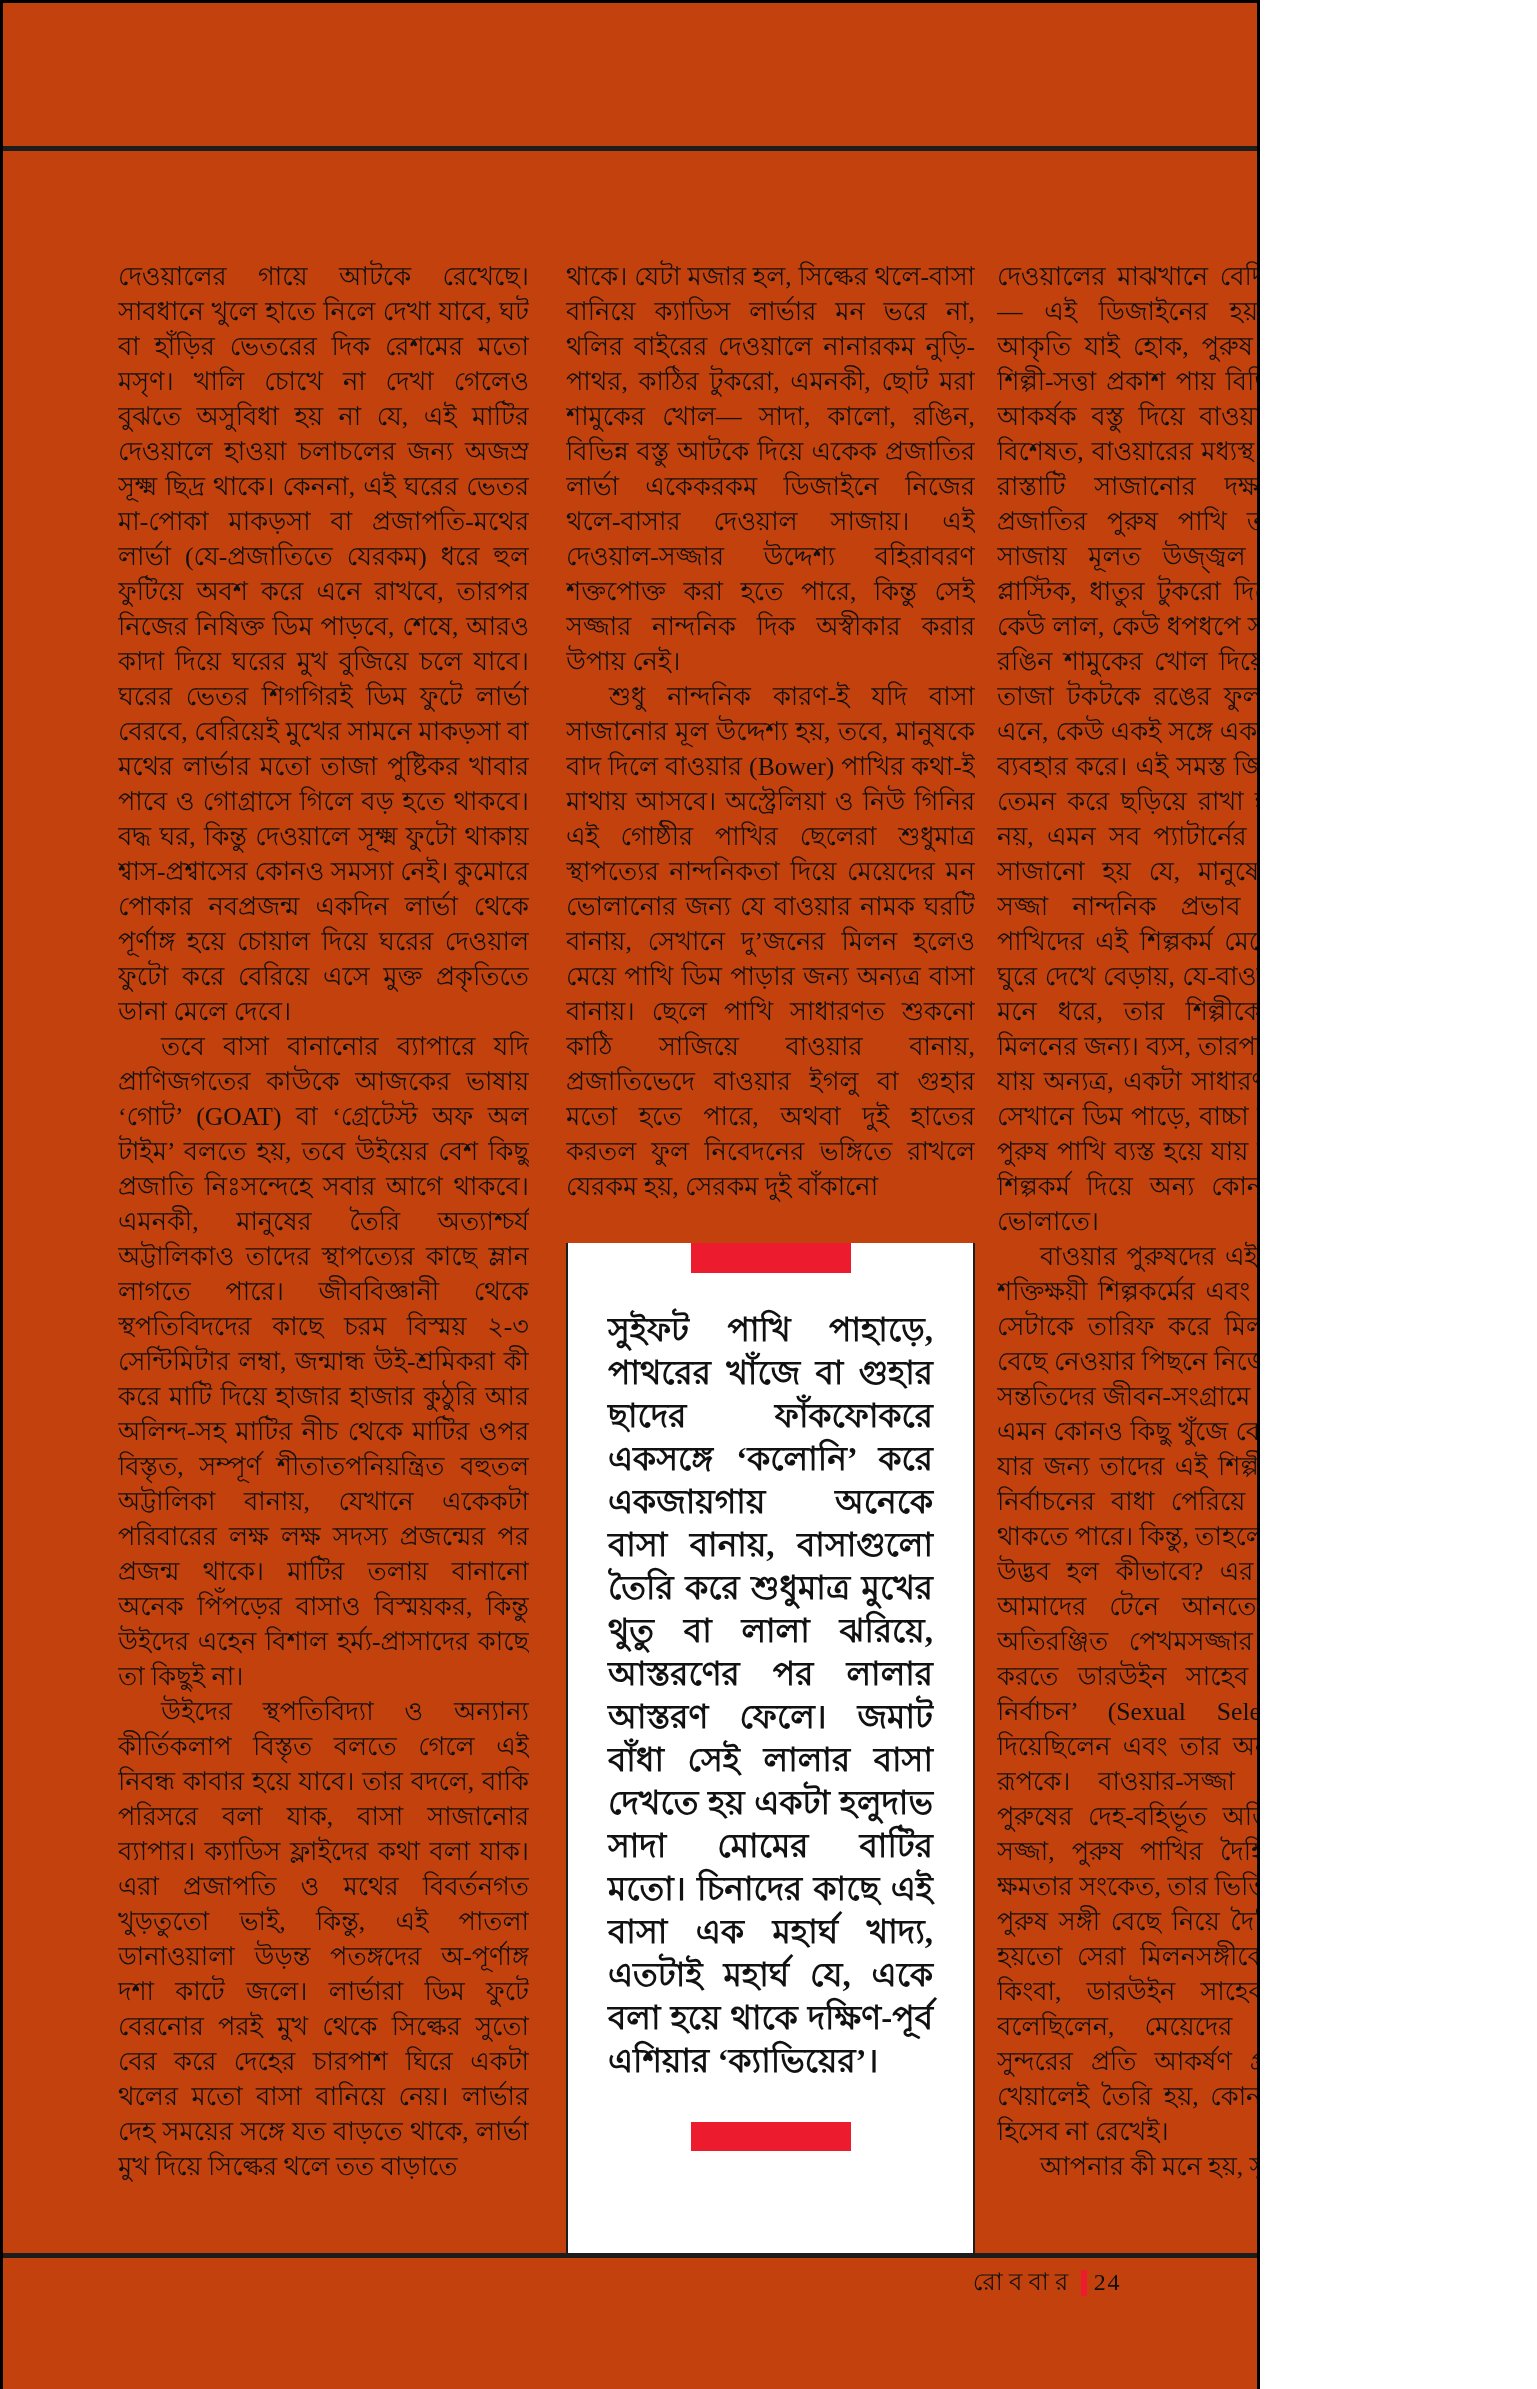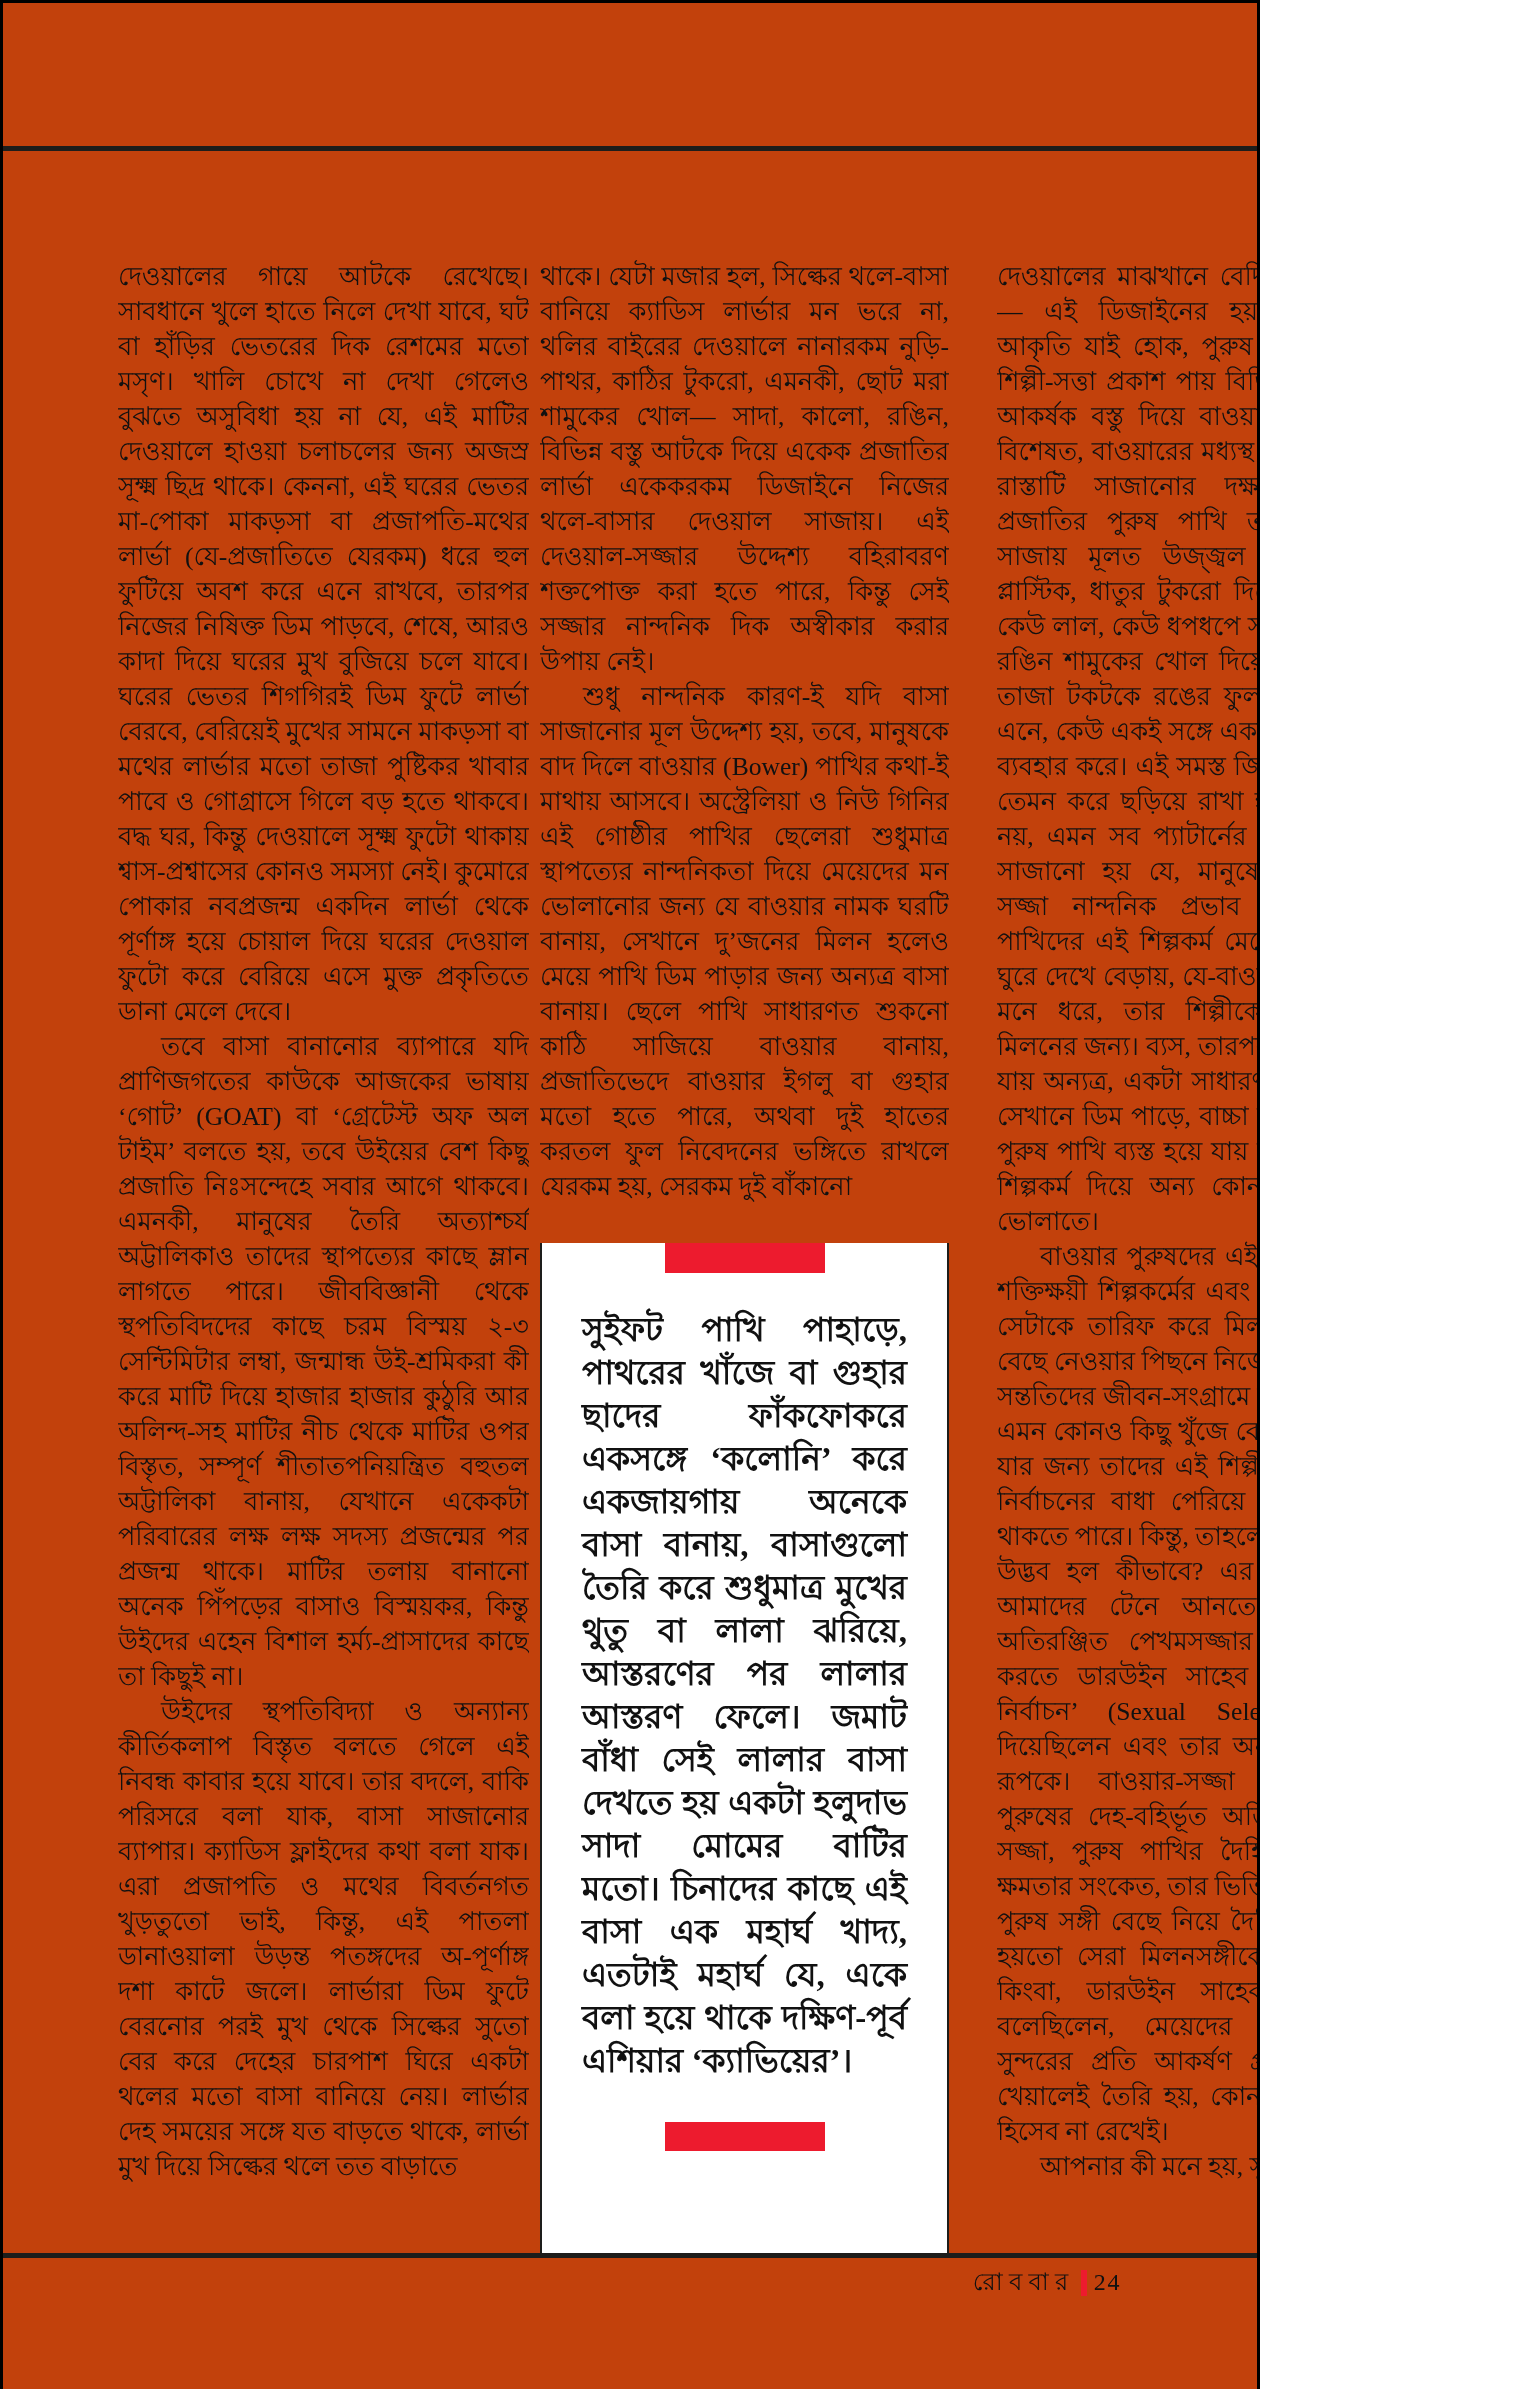--- a/index.html
+++ b/index.html
@@ -31,21 +31,21 @@
   .col {
     position: absolute;
     top: 256px;
     height: 1997px;
     overflow: hidden;
     font-size: 25.6px;
     line-height: 35px;
     text-align: justify;
   }
   .col-1 { left: 115px;  width: 411px; }
-  .col-2 { left: 537px;  width: 409px; }
+  .col-2 { left: 563px;  width: 409px; }
   .col-3 { left: 994px; width: 411px; }
   .para { margin: 0; }
   .para.indent { text-indent: 43px; }
   .pullquote {
     position: absolute;
     left: 0; right: 0;
     top: 984px; bottom: 0;
     background: #ffffff;
     border-left: 2.3px solid #1d1d1b;
     border-right: 2.3px solid #1d1d1b;

